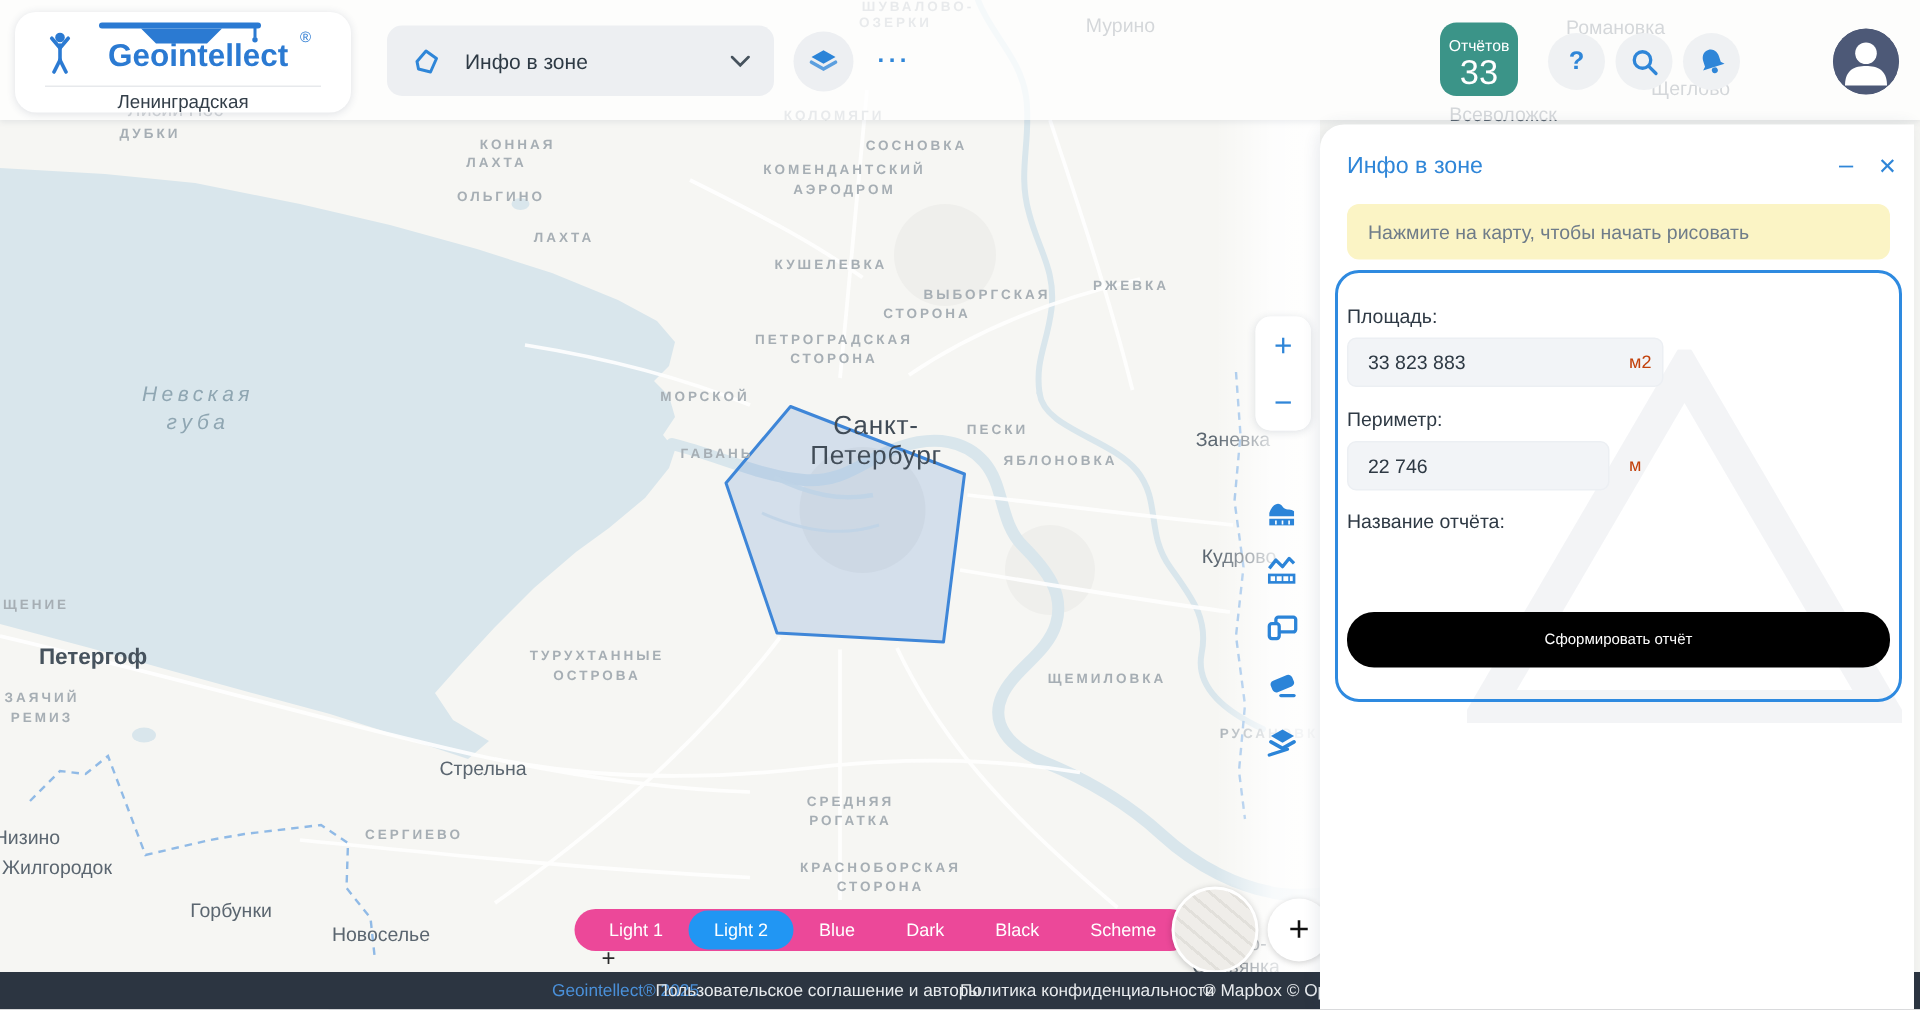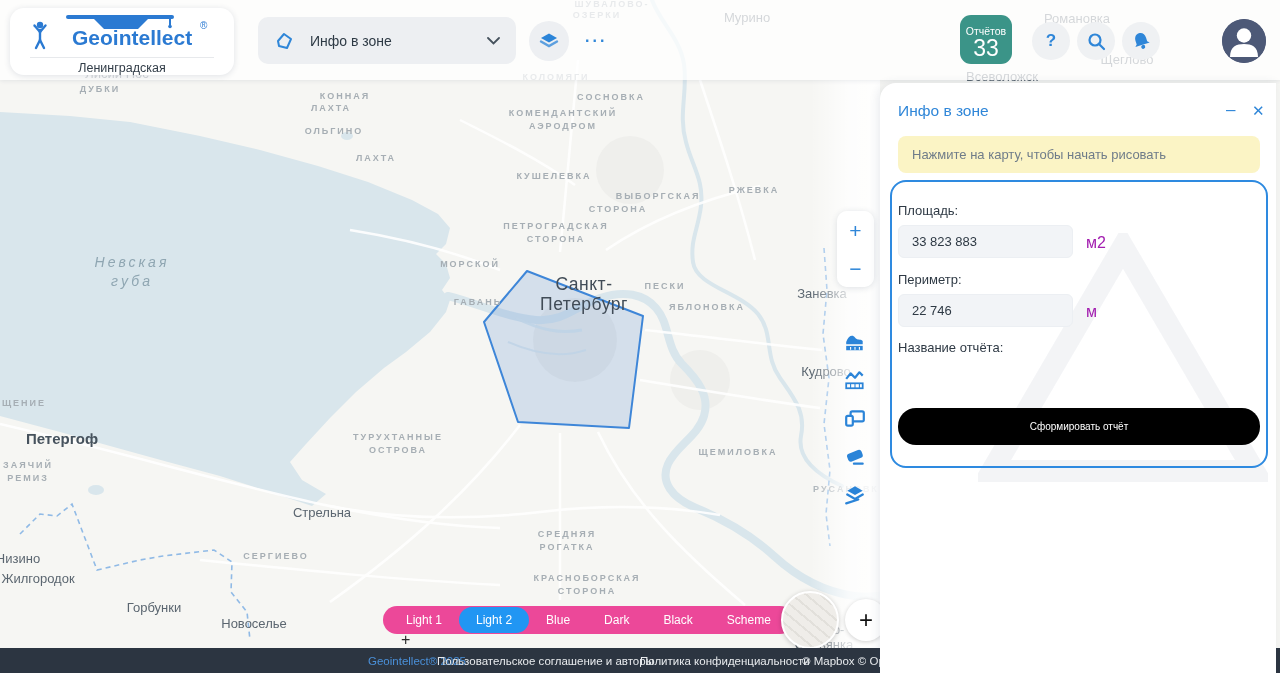--- a/index.html
+++ b/index.html
@@ -63,21 +63,21 @@
   .panel-close{position:absolute;left:366px;top:18px;border:none;background:none;color:#2f86d8;
       font-size:15px;cursor:pointer;}
   .hint{position:absolute;left:18px;top:53px;width:362px;height:37px;background:#fbf4c5;border-radius:8px;
       box-sizing:border-box;font-size:13px;color:#6f7c89;display:flex;align-items:center;padding:0 14px;}
   .bluebox{position:absolute;left:10px;top:97px;width:378px;height:288px;border:2.5px solid #2e8ae0;
       border-radius:16px;box-sizing:border-box;}
   .f-label{position:absolute;font-size:13px;color:#2e3944;}
   .fld{position:absolute;background:#f2f4f7;border:1px solid #eceff3;border-radius:6px;font-size:13px;
       color:#2e3944;padding:0 13px;box-sizing:border-box;height:33px;
       font-family:"Liberation Sans",sans-serif;}
-  .unit{position:absolute;font-size:16px;color:#a21caf;}
+  .unit{position:absolute;font-size:12px;color:#c2410c;}
   .submit{position:absolute;left:18px;top:325px;width:362px;height:37px;background:#000000;border:none;
       border-radius:18px;color:#fff;font-size:10px;cursor:pointer;}
   
   .style-bar{position:absolute;left:383px;top:606px;height:28px;background:#ec4899;border-radius:14px;
       display:flex;align-items:center;z-index:3;padding:0 6px;}
   .style-opt{color:#fff;font-size:12px;padding:0 17px;height:26px;line-height:26px;border-radius:13px;cursor:pointer;}
   .style-opt.selected{background:#2196f3;}
   .thumb{position:absolute;left:781px;top:591px;width:58px;height:58px;border-radius:50%;z-index:4;
       border:2px solid #fff;box-sizing:border-box;box-shadow:0 1px 5px rgba(0,0,0,.2);cursor:pointer;
       background:repeating-linear-gradient(40deg,#e2e0db 0 2px,#efede9 2px 9px),#ebe9e4;}
@@ -374,21 +374,21 @@
       <path d="M145,14 L276,238 L14,238 Z" fill="none" stroke="#f1f2f5" stroke-width="22"></path>
     </svg>
     <div class="panel-title">Инфо в зоне</div>
     <button class="panel-min">–</button>
     <button class="panel-close">✕</button>
     <div class="hint">Нажмите на карту, чтобы начать рисовать</div>
 
     <div class="bluebox"></div>
 
     <div class="f-label" style="left:18px;top:120px">Площадь:</div>
-    <input class="fld" style="left: 18px; top: 142px; width: 175px;" value="33 823 883">
+    <input class="fld" style="left: 18px; top: 142px; width: 211px;" value="33 823 883">
     <div class="unit" style="left:206px;top:151px">м2</div>
 
     <div class="f-label" style="left:18px;top:189px">Периметр:</div>
     <input class="fld" style="left: 18px; top: 211px; width: 175px;" value="22 746">
     <div class="unit" style="left:206px;top:220px">м</div>
 
     <div class="f-label" style="left:18px;top:257px">Название отчёта:</div>
 
     <button class="submit">Сформировать отчёт</button>
   </div>

